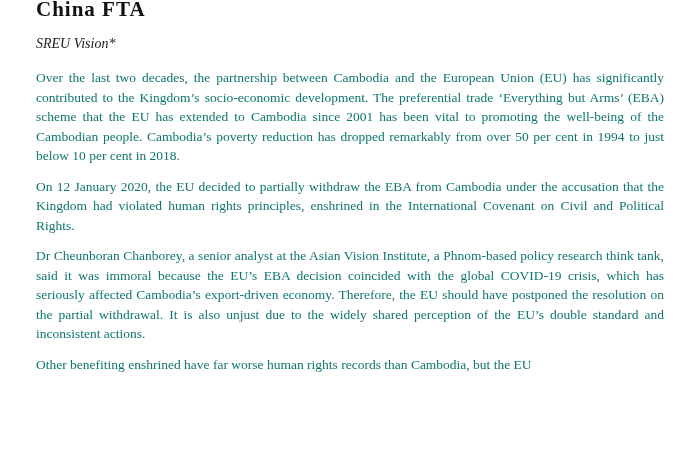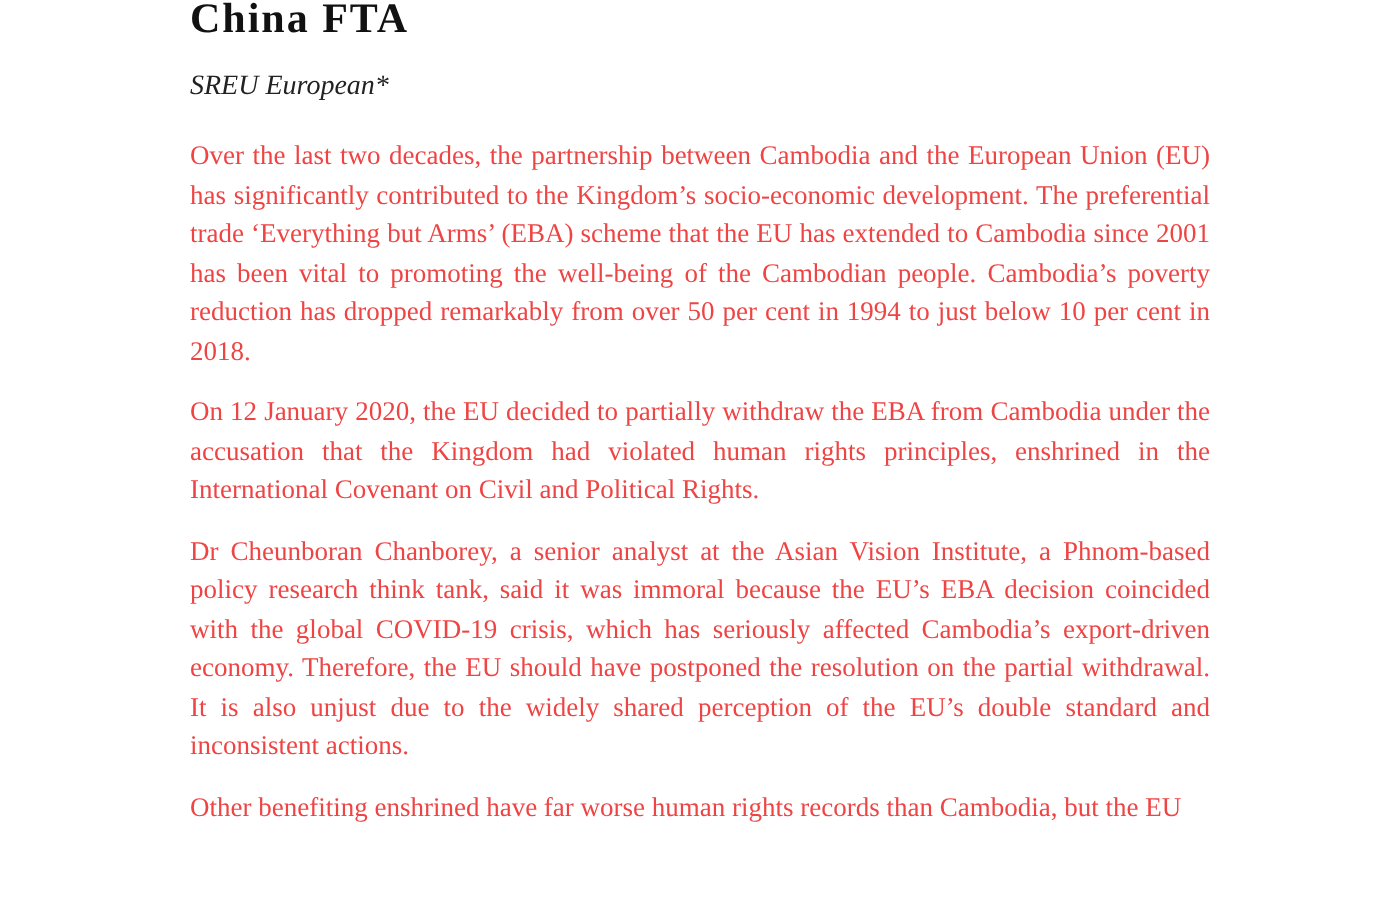--- a/index.html
+++ b/index.html
@@ -11,21 +11,21 @@
     height: 450px;
     overflow: hidden;
     background: #ffffff;
     font-family: "Liberation Serif", "DejaVu Serif", serif;
     color: #1c1c1c;
   }
   .page {
     box-sizing: border-box;
     width: 700px;
     height: 450px;
-    padding: 0 95px;
+    padding: 0 36px;
     overflow: hidden;
   }
   .doc-title {
     margin: -3px 0 0 0;
     font-size: 21px;
     line-height: 24px;
     font-weight: bold;
     letter-spacing: 1px;
     color: #111111;
   }
@@ -34,30 +34,30 @@
     font-size: 14px;
     line-height: 20px;
     font-style: italic;
     color: #222222;
   }
   .doc-paragraph {
     margin: 0 0 11px 0;
     font-size: 13.5px;
     line-height: 19.5px;
     text-align: justify;
-    color: #ef4444;
+    color: #0f766e;
   }
 </style>
 </head>
 <body>
 
 <div class="page">
   <h1 class="doc-title">China FTA</h1>
 
-  <div class="doc-author">SREU European*</div>
+  <div class="doc-author">SREU Vision*</div>
 
   <p class="doc-paragraph">Over the last two decades, the partnership between Cambodia and the European Union (EU) has significantly contributed to the Kingdom’s socio-economic development. The preferential trade ‘Everything but Arms’ (EBA) scheme that the EU has extended to Cambodia since 2001 has been vital to promoting the well-being of the Cambodian people. Cambodia’s poverty reduction has dropped remarkably from over 50 per cent in 1994 to just below 10 per cent in 2018.</p>
 
   <p class="doc-paragraph">On 12 January 2020, the EU decided to partially withdraw the EBA from Cambodia under the accusation that the Kingdom had violated human rights principles, enshrined in the International Covenant on Civil and Political Rights.</p>
 
 
   <p class="doc-paragraph">Dr Cheunboran Chanborey, a senior analyst at the Asian Vision Institute, a Phnom-based policy research think tank, said it was immoral because the EU’s EBA decision coincided with the global COVID-19 crisis, which has seriously affected Cambodia’s export-driven economy. Therefore, the EU should have postponed the resolution on the partial withdrawal. It is also unjust due to the widely shared perception of the EU’s double standard and inconsistent actions.</p>
 
   <p class="doc-paragraph">Other benefiting enshrined have far worse human rights records than Cambodia, but the EU</p>
 </div>

